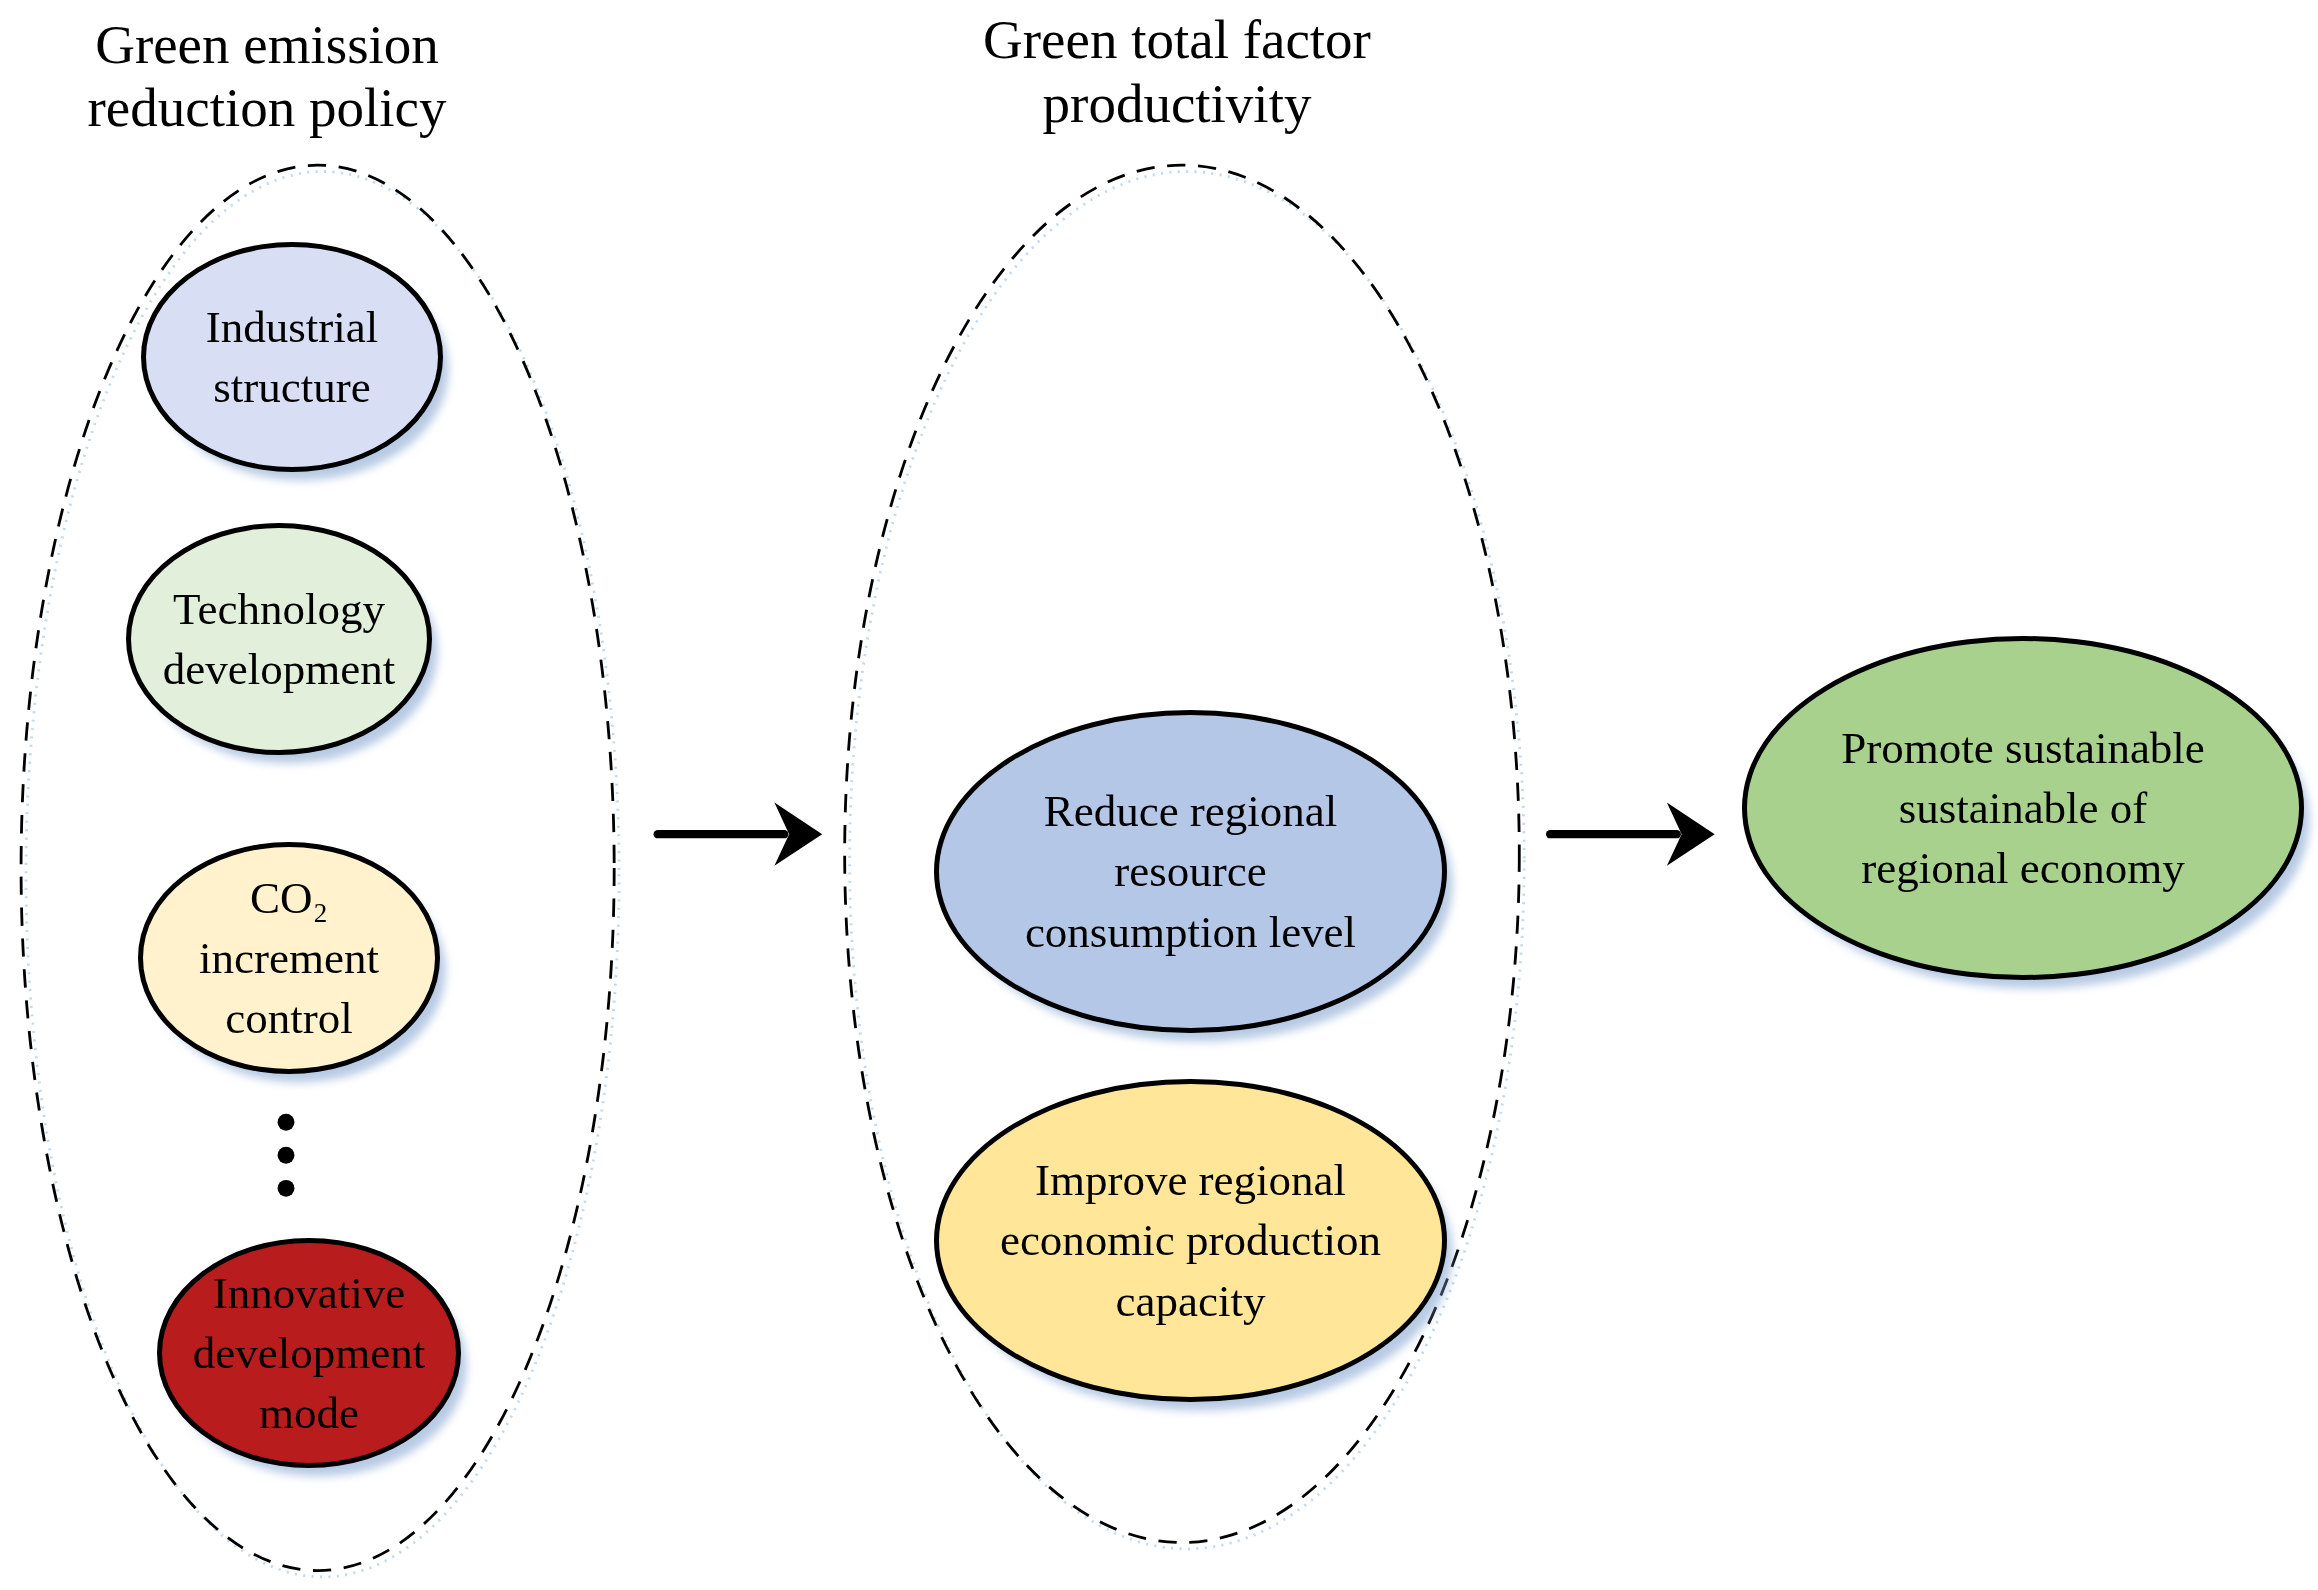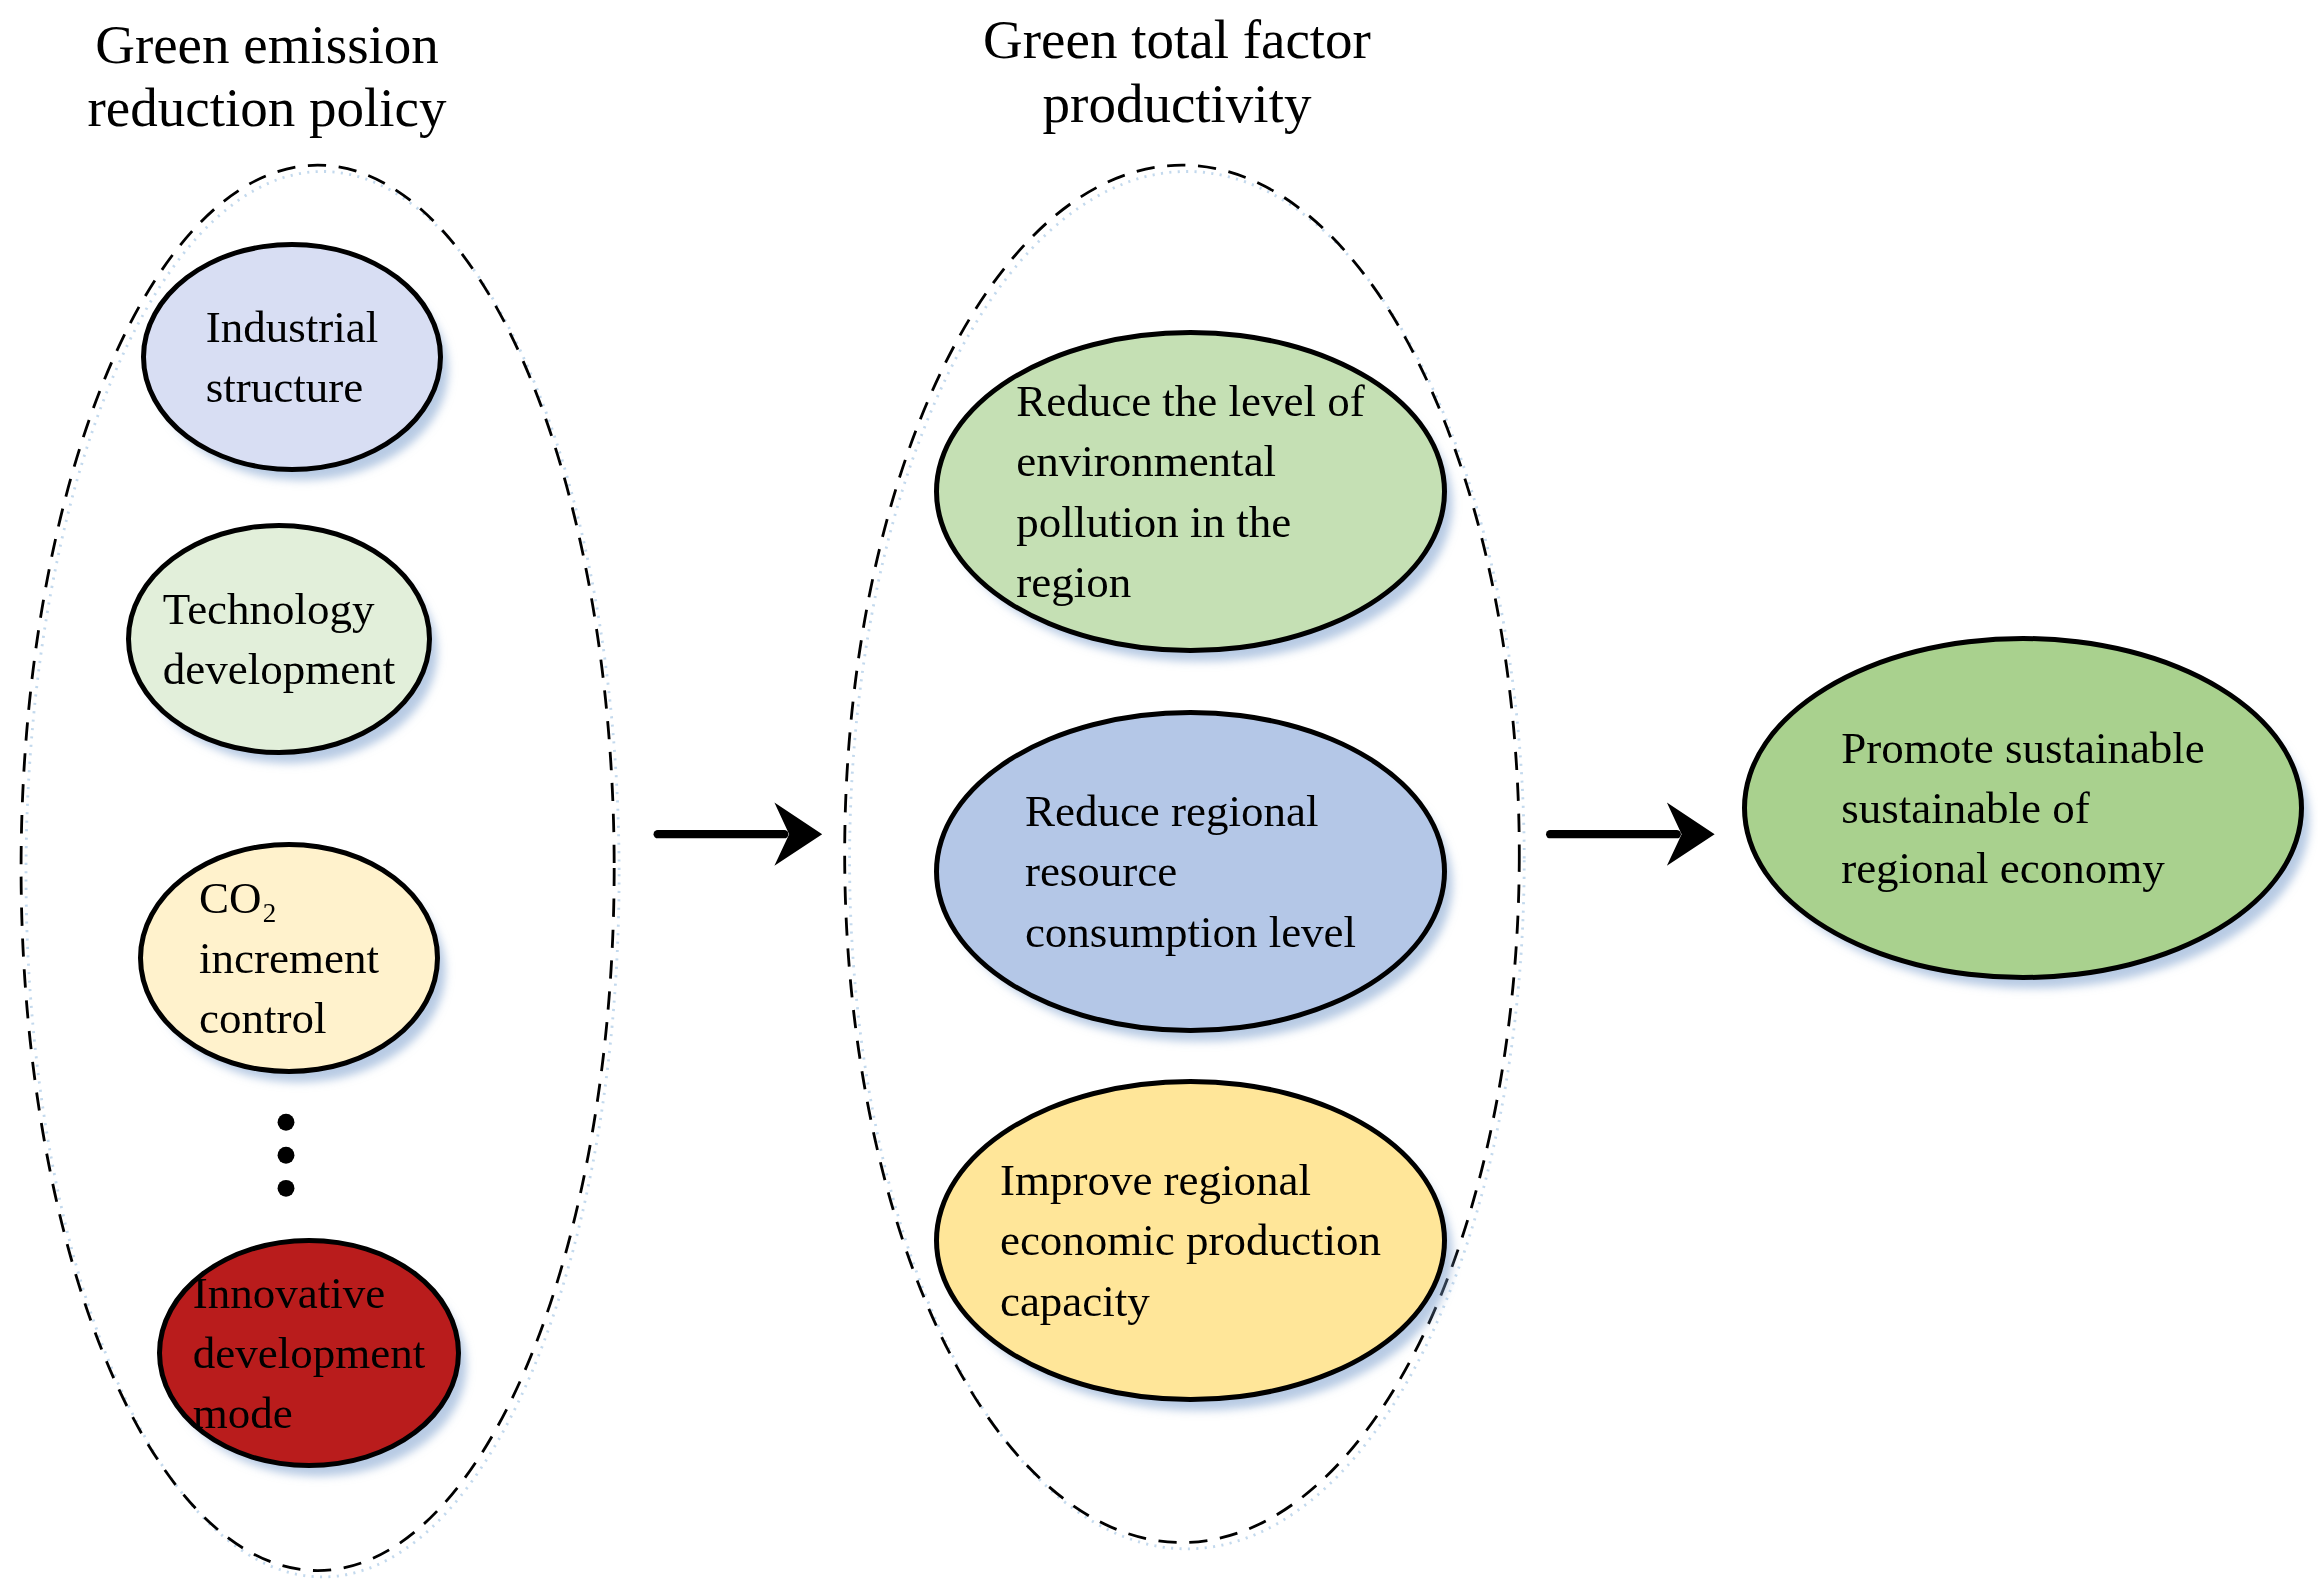--- a/index.html
+++ b/index.html
@@ -7,21 +7,21 @@
     position:relative;width:2319px;height:1591px;overflow:hidden;
     font-family:"Liberation Serif","DejaVu Serif",serif;color:#000;
   }
   #underlay{position:absolute;left:0;top:0;}
   .group-title{
     position:absolute;text-align:center;font-size:55px;line-height:1.16;
     white-space:nowrap;
   }
   .node{
     position:absolute;box-sizing:border-box;border:5.6px solid #000;border-radius:50%;
-    display:flex;align-items:center;justify-content:center;text-align:left;
+    display:flex;align-items:center;justify-content:center;text-align:center;
     box-shadow:9.8px 12.6px 8.4px -4.2px rgba(125,160,205,0.55);
   }
   .node .label{font-size:45px;line-height:1.34;}
   .node .label div{white-space:nowrap;}
 </style>
 </head>
 <body>
 
 <div id="stage">
 
@@ -82,28 +82,20 @@
   </div>
 
   <div class="node" style="left: 157px; top: 1238px; width: 304px; height: 230px; background-color: #b91c1c;">
     <div class="label">
       <div>Innovative</div>
       <div>development</div>
       <div>mode</div>
     </div>
   </div>
 
-  <div class="node" style="left: 934px; top: 330px; width: 513px; height: 323px; background-color: rgb(197, 224, 180);">
-    <div class="label">
-      <div>Reduce the level of</div>
-      <div>environmental</div>
-      <div>pollution in the</div>
-      <div>region</div>
-    </div>
-  </div>
 
   <div class="node" style="left: 934px; top: 710px; width: 513px; height: 323px; background-color: rgb(180, 199, 231);">
     <div class="label">
       <div>Reduce regional</div>
       <div>resource</div>
       <div>consumption level</div>
     </div>
   </div>
 
   <div class="node" style="left: 934px; top: 1079px; width: 513px; height: 323px; background-color: rgb(255, 230, 153);">

